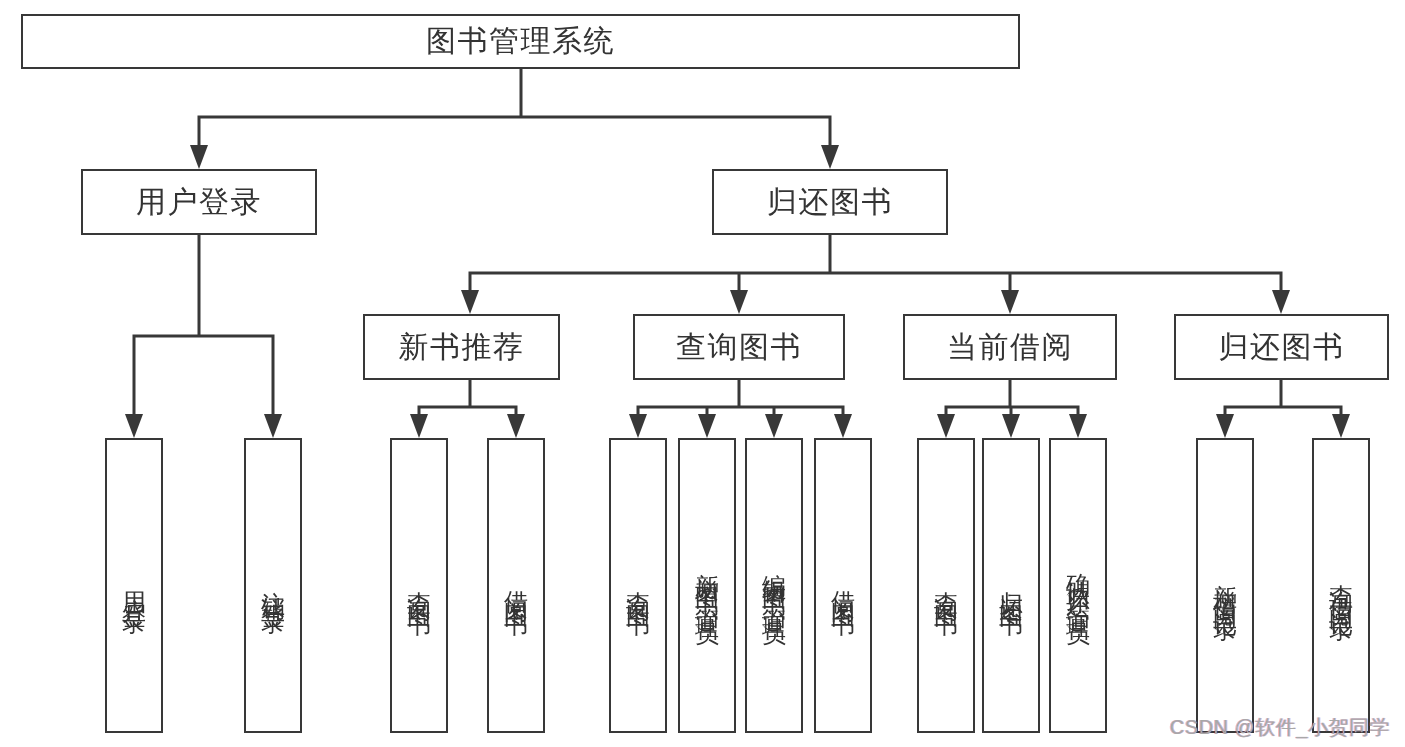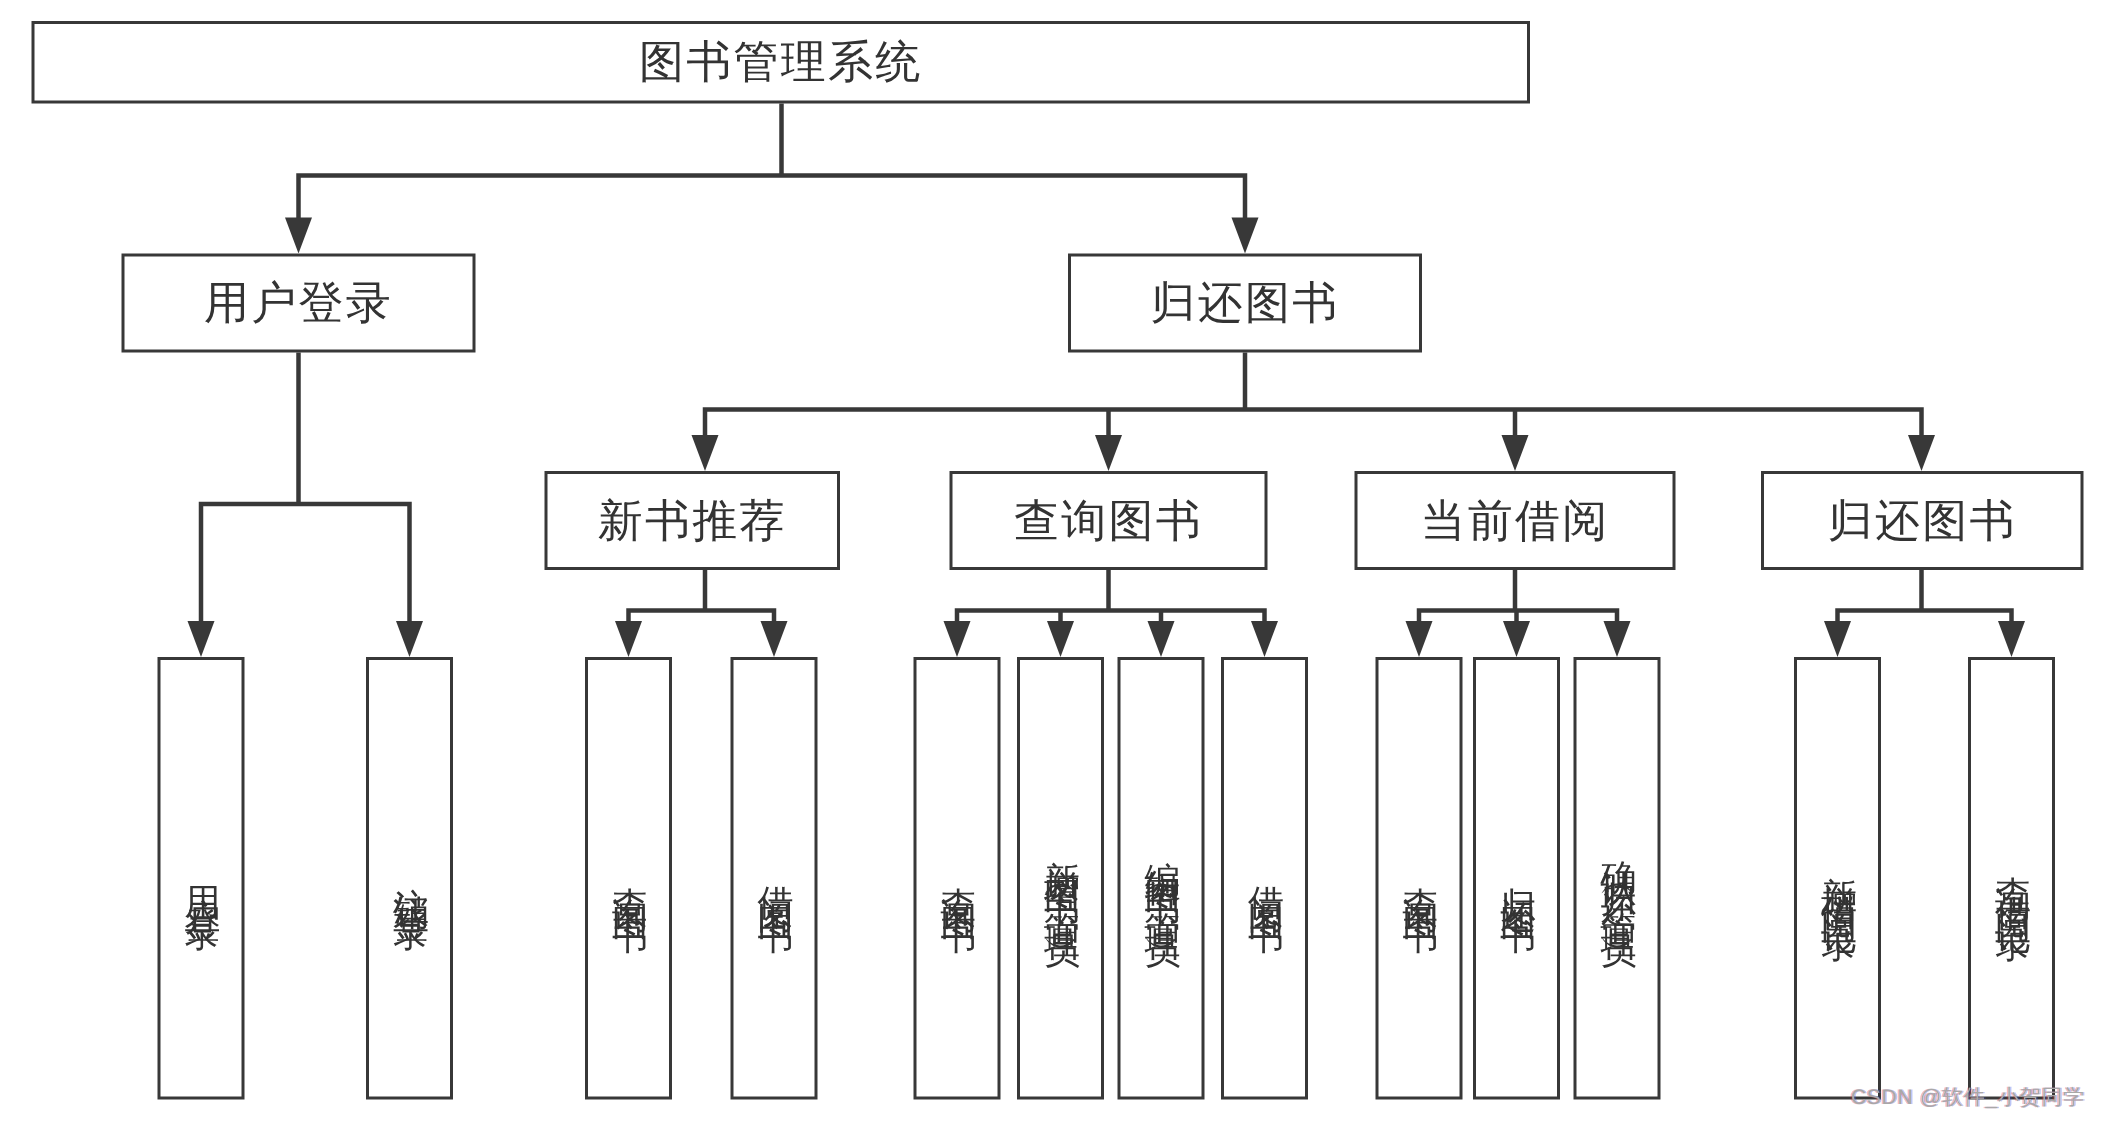--- a/index.html
+++ b/index.html
@@ -54,21 +54,21 @@
     writing-mode: vertical-rl;
     text-orientation: mixed;
     font-size: 24px;
     letter-spacing: 7px;
     line-height: 1;
   }
   .watermark {
     position: absolute;
     right: 15px;
     bottom: 6px;
-    font-size: 14px;
+    font-size: 20px;
     color: var(--watermark, #a8a8a8);
     letter-spacing: 0.5px;
     text-shadow: -1px 0 rgba(230, 60, 60, 0.35), 1px 0 rgba(60, 90, 230, 0.35);
     white-space: nowrap;
   }
 </style>
 </head>
 <body>
 
 <div class="canvas">

